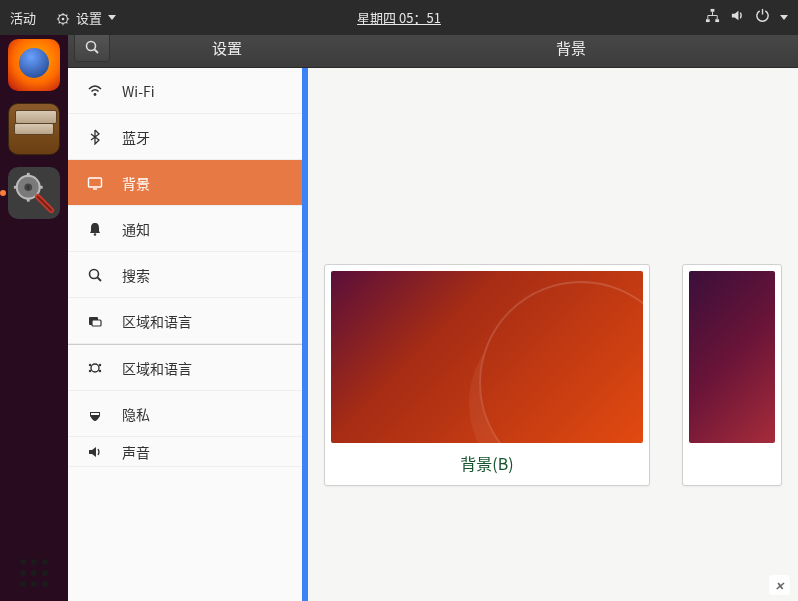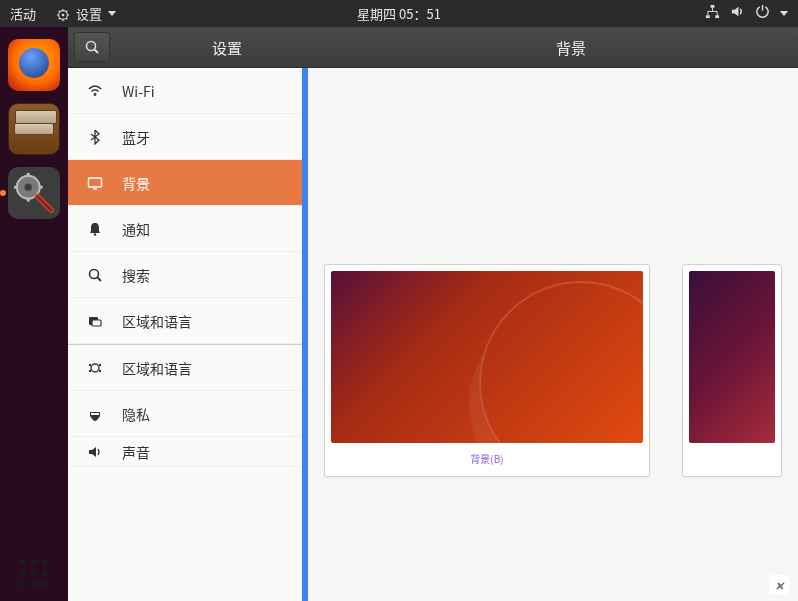--- a/index.html
+++ b/index.html
@@ -1,21 +1,21 @@
 <!DOCTYPE html>
 <html><head>
 <meta charset="utf-8">
 <style>
 * { box-sizing: border-box; margin: 0; padding: 0; }
 html, body { width: 798px; height: 601px; overflow: hidden; font-family: "Noto Sans CJK SC", "Ubuntu", sans-serif; background: #2c001e; }
 
 
-.topbar { position: absolute; top: 0; left: 0; right: 0; height: 27px; background: #2b2b2b; color: #e6e6e6; display: flex; align-items: center; font-size: 13px; z-index: 20; }
+.topbar { position: absolute; top: 0; left: 0; right: 0; height: 35px; background: #2b2b2b; color: #e6e6e6; display: flex; align-items: center; font-size: 13px; z-index: 20; }
 .topbar .left { display: flex; align-items: center; gap: 6px; padding-left: 10px; }
-.topbar .center { position: absolute; left: 50%; transform: translateX(-50%); display: flex; align-items: flex-end; gap: 4px; }
+.topbar .center { position: absolute; left: 50%; transform: translateX(-50%); display: flex; align-items: flex-end; gap: 4px; text-decoration: underline; }
 .topbar .right { margin-left: auto; display: flex; align-items: center; gap: 10px; padding-right: 10px; }
 .topbar .gear-icon { width: 14px; height: 14px; display: inline-block; }
 .tri-down { display: inline-block; width: 0; height: 0; border-left: 4px solid transparent; border-right: 4px solid transparent; border-top: 5px solid #ddd; vertical-align: middle; }
 
 
 .launcher { position: absolute; top: 27px; left: 0; bottom: 0; width: 68px; background: rgba(40,20,35,0.55); display: flex; flex-direction: column; align-items: center; padding-top: 6px; z-index: 10; }
 .launch-item { width: 52px; height: 52px; margin: 6px 0; border-radius: 10px; display: flex; align-items: center; justify-content: center; position: relative; }
 .launch-item.firefox { background: radial-gradient(circle at 55% 40%, #ffb300 0%, #ff6a00 55%, #b31212 100%); }
 .launch-item.firefox::before { content: ""; position: absolute; width: 30px; height: 30px; border-radius: 50%; background: radial-gradient(circle at 40% 30%, #6aa0ff, #1a3a80); top: 9px; left: 11px; }
 .launch-item.files { background: linear-gradient(#8a5a2a, #6b3f12); border: 1px solid #3b2610; }
@@ -44,21 +44,21 @@
 
 
 .content { position: absolute; top: 41px; left: 240px; right: 0; bottom: 0; background: #f6f6f5; padding: 30px 0 0 16px; overflow: hidden; }
 .thumb-row-abs { position: absolute; top: 196px; left: 16px; right: 0; display: flex; gap: 32px; }
 .thumb-card { width: 326px; background: #fff; border: 1px solid #d0d0d0; border-radius: 3px; padding: 6px; display: flex; flex-direction: column; align-items: center; box-shadow: 0 1px 2px rgba(0,0,0,0.05); }
 .thumb-card.partial { width: 100px; overflow: hidden; flex-shrink: 0; }
 .thumb-img { width: 100%; height: 172px; border-radius: 2px; position: relative; overflow: hidden; }
 .bg1 { background: linear-gradient(135deg, #5a0f3a 0%, #a62c14 35%, #e24a10 100%); }
 .bg1::after { content: ""; position: absolute; right: -40px; top: 10px; width: 200px; height: 200px; border-radius: 50%; border: 2px solid rgba(255,255,255,0.15); box-shadow: -20px 20px 0 -10px rgba(255,255,255,0.06); }
 .bg2 { background: linear-gradient(135deg, #3a0f3a 0%, #6a1438 50%, #a62c3a 100%); }
-.thumb-label { margin-top: 8px; margin-bottom: 4px; font-size: 10px; color: #8b5cf6; }
+.thumb-label { margin-top: 8px; margin-bottom: 4px; font-size: 16px; color: #14532d; }
 
 .watermark { position: absolute; right: 8px; bottom: 6px; font-size: 11px; color: #aaa; display: flex; align-items: center; gap: 4px; z-index: 30; background: rgba(255,255,255,0.85); padding: 2px 6px; border-radius: 3px; }
 .watermark .wx { font-weight: bold; color: #666; font-style: italic; }
 </style>
 </head>
 <body>
 
 <div class="topbar">
   <div class="left">
     <span>活动</span>

